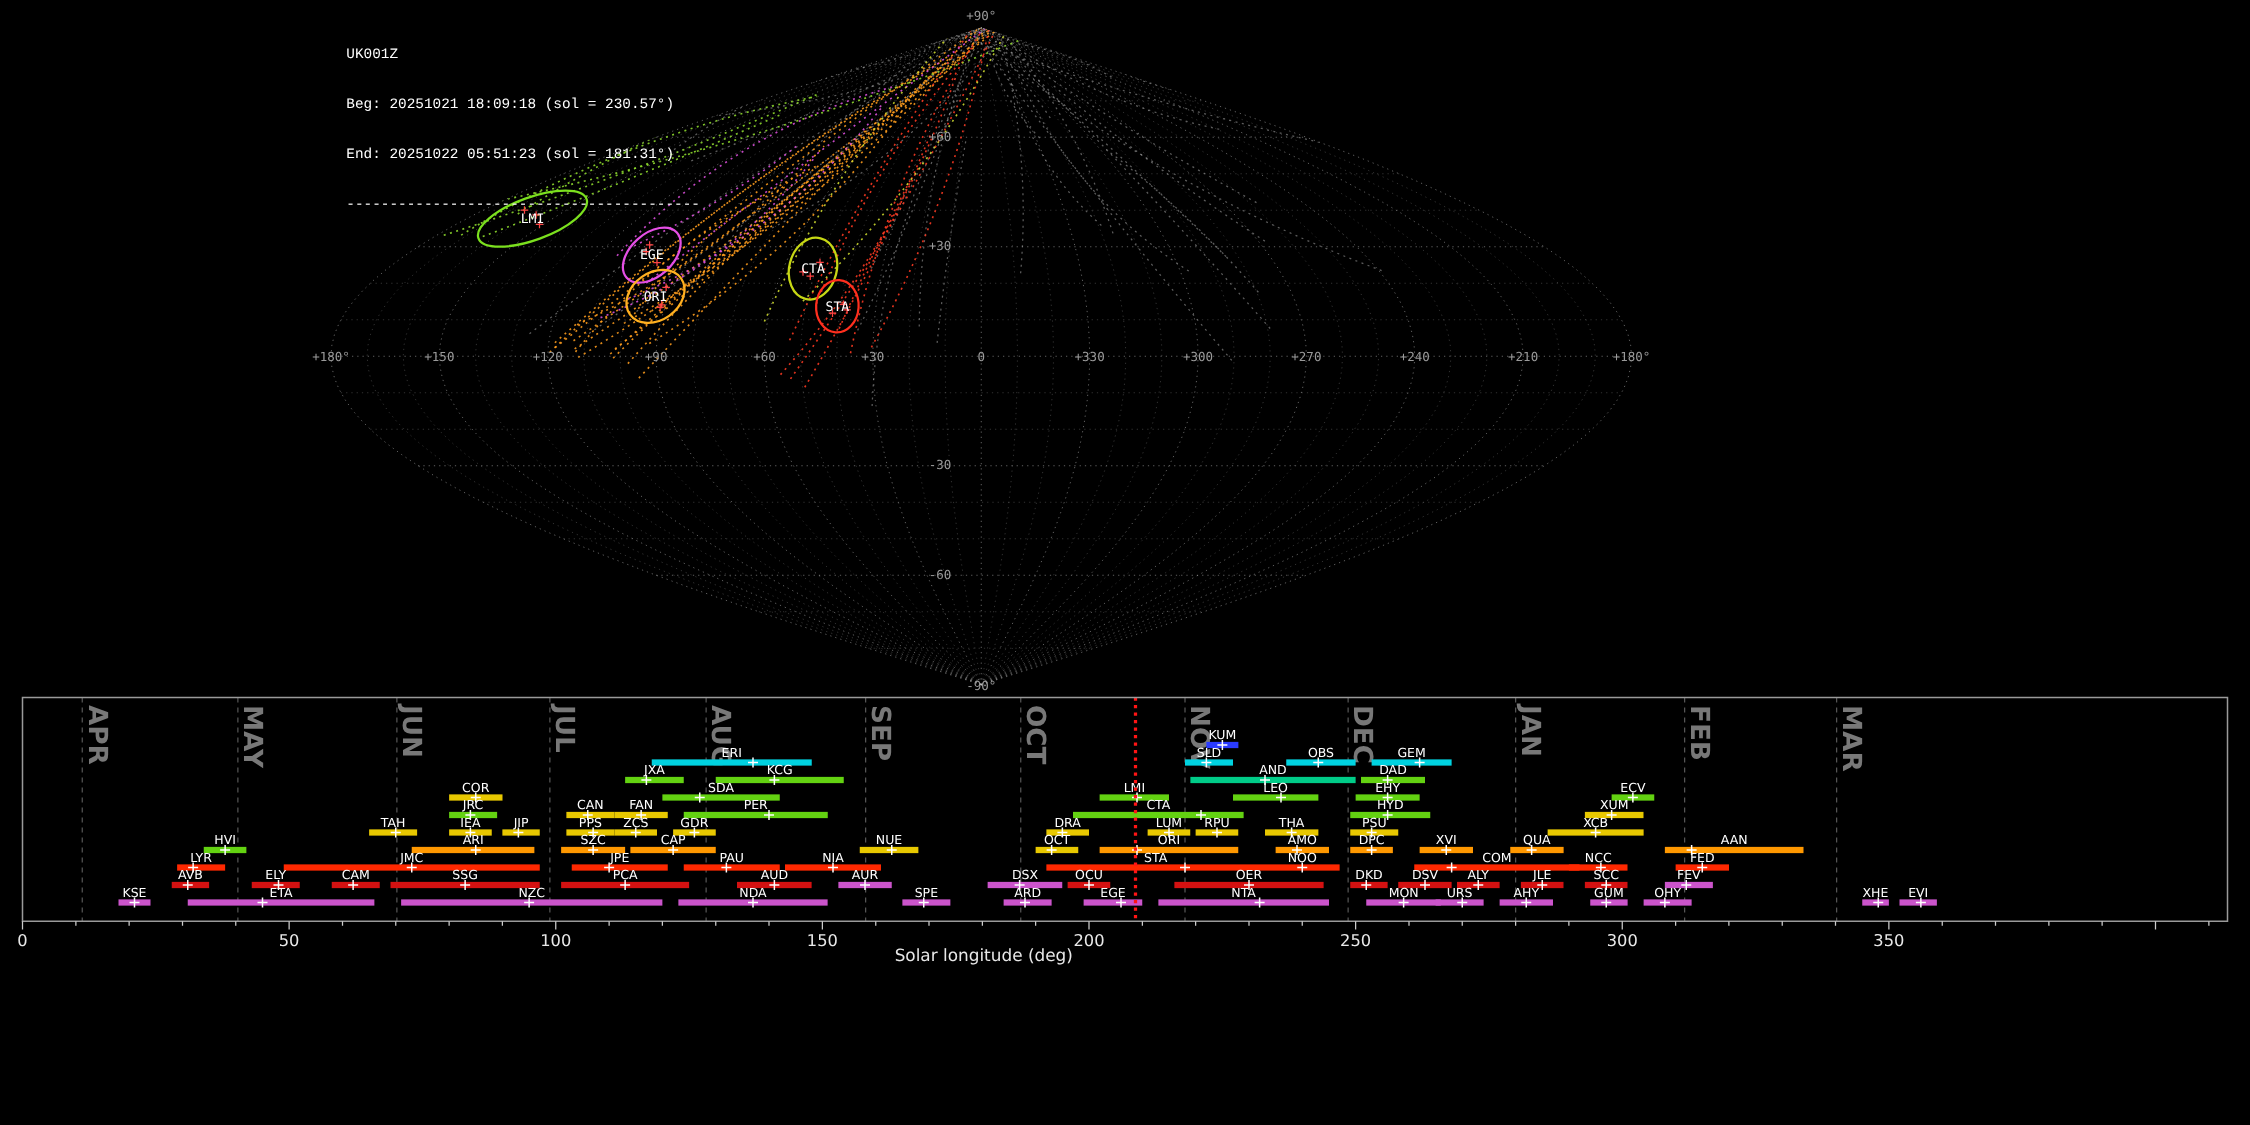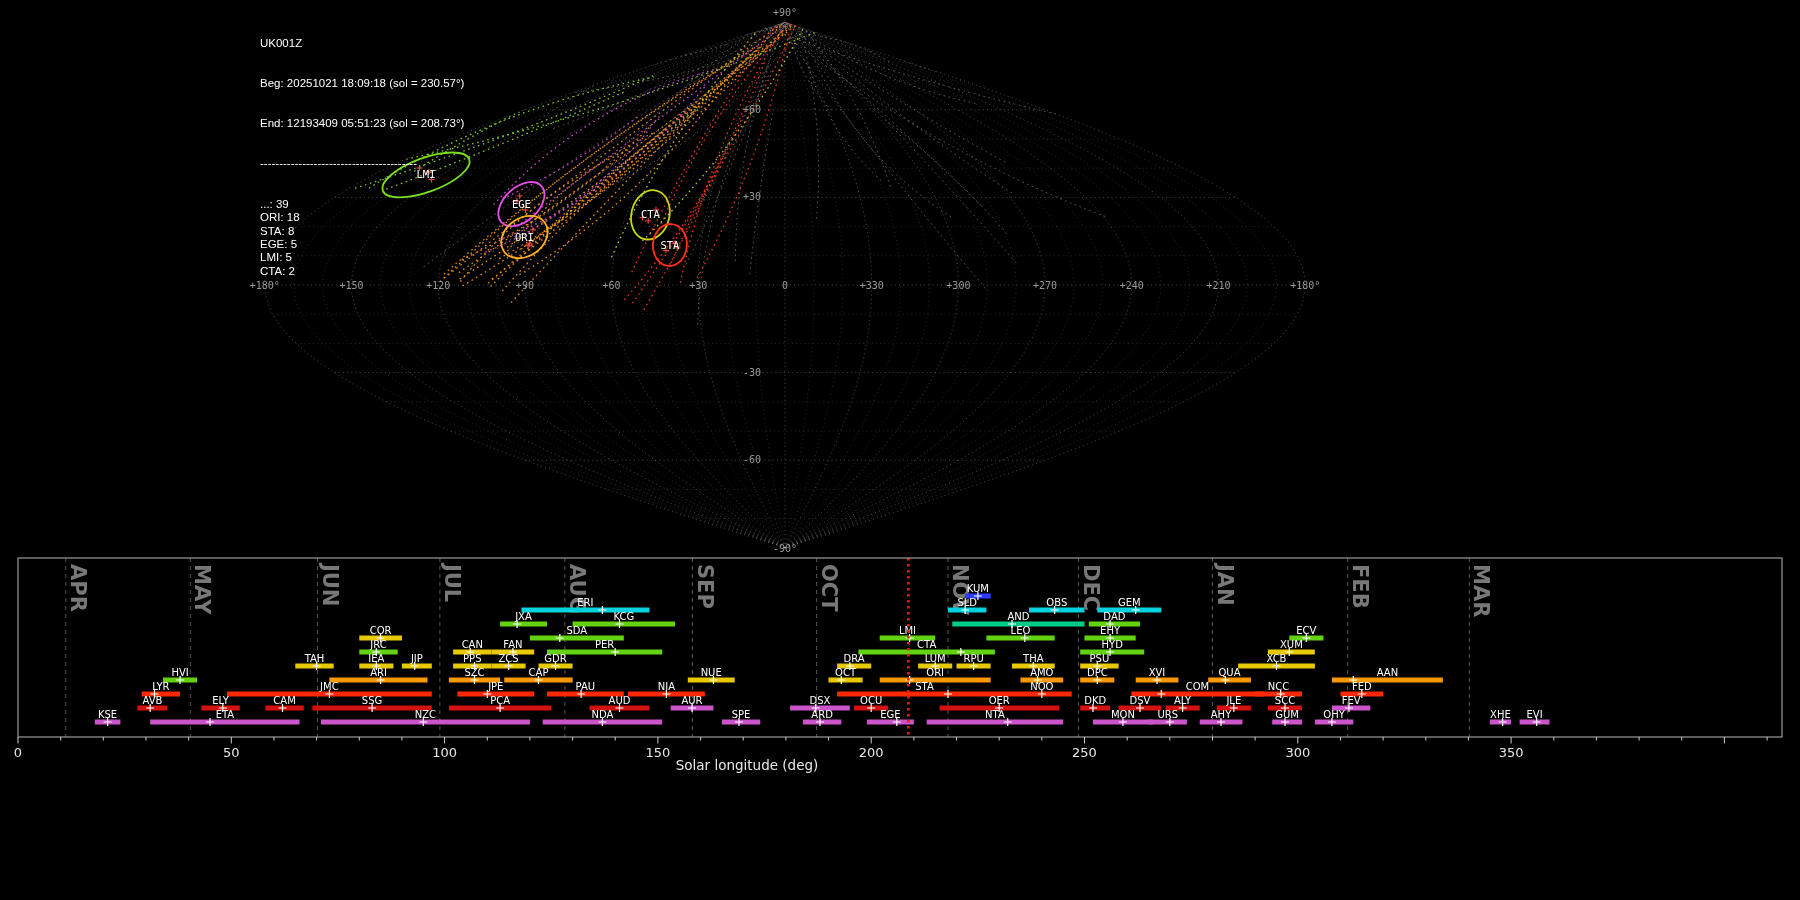--- a/index.html
+++ b/index.html
@@ -1,22 +1,22 @@
 <!DOCTYPE html>
 <html><head>
 <meta charset="utf-8">
 <style>
   html,body{margin:0;padding:0;background:#000;}
   body{width:1800px;height:900px;overflow:hidden;font-family:"DejaVu Sans Mono",monospace;}
   .stage{position:relative;width:1800px;height:900px;background:#000;}
   #sky{position:absolute;left:0;top:0;}
   #timeline{position:absolute;left:0;top:556px;}
-  .info{position:absolute;left:260px;top:10px;color:#fff;font-size:11.5px;line-height:13.4px;
-        font-family:Liberation Sans, sans-serif;white-space:pre;}
-  .axis-title{position:absolute;left:747px;top:757px;transform:translateX(-50%);
+  .info{position:absolute;left:277px;top:10px;color:#fff;font-size:11.5px;line-height:13.4px;
+        font-family:Liberation Mono, monospace;white-space:pre;}
+  .axis-title{position:absolute;left:787px;top:757px;transform:translateX(-50%);
         color:#e8e8e8;font-size:13.5px;font-family:"DejaVu Sans",sans-serif;}
 </style>
 </head>
 <body>
 
 <div class="stage">
 
   <svg id="sky" width="1800" height="556">
       <g>
         <line x1="694.7" y1="518.6" x2="875.3" y2="518.6" stroke="#bdbdbd" stroke-width="0.8" stroke-dasharray="1 3.2" opacity="0.26"></line>
@@ -204,23 +204,22 @@
         <text x="1045.1" y="288.5" text-anchor="middle">+270</text>
         <text x="1131.8" y="288.5" text-anchor="middle">+240</text>
         <text x="1218.5" y="288.5" text-anchor="middle">+210</text>
         <text x="1305.2" y="288.5" text-anchor="middle">+180°</text>
       </g>
     </svg>
 
   <div class="info">
     <div>UK001Z</div>
     <div>Beg: 20251021 18:09:18 (sol = 230.57°)</div>
-    <div>End: 12193409 05:51:23 (sol = 208.73°)</div>
+    <div>End: 20251022 05:51:23 (sol = 181.31°)</div>
     <div>-----------------------------------------</div>
-    <div id="counts"><div>...: 39</div><div>ORI: 18</div><div>STA: 8</div><div>EGE: 5</div><div>LMI: 5</div><div>CTA: 2</div></div>
   </div>
 
   <svg id="timeline" width="1800" height="235">
       <g>
         <line x1="65.8" y1="2" x2="65.8" y2="181" stroke="#555" stroke-width="1" stroke-dasharray="4 4"></line>
         <text transform="translate(70.8 8) rotate(90)" fill="#787878" font-size="21px" font-weight="bold" font-family="DejaVu Sans,sans-serif">APR</text>
         <line x1="190.3" y1="2" x2="190.3" y2="181" stroke="#555" stroke-width="1" stroke-dasharray="4 4"></line>
         <text transform="translate(195.3 8) rotate(90)" fill="#787878" font-size="21px" font-weight="bold" font-family="DejaVu Sans,sans-serif">MAY</text>
         <line x1="317.5" y1="2" x2="317.5" y2="181" stroke="#555" stroke-width="1" stroke-dasharray="4 4"></line>
         <text transform="translate(322.5 8) rotate(90)" fill="#787878" font-size="21px" font-weight="bold" font-family="DejaVu Sans,sans-serif">JUN</text>

